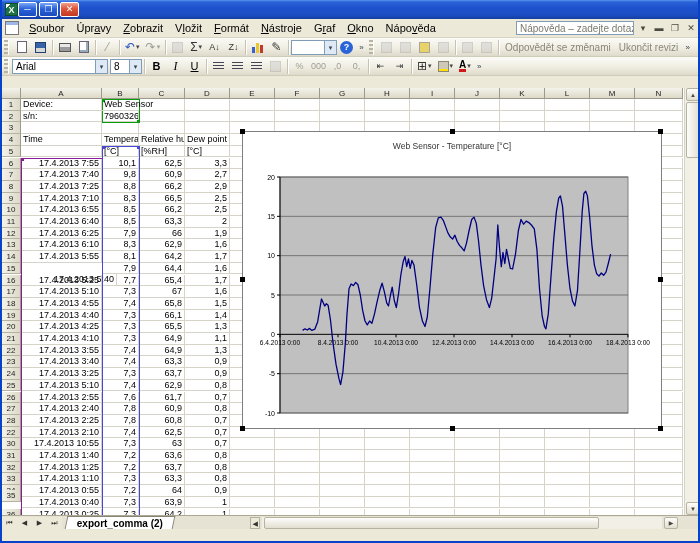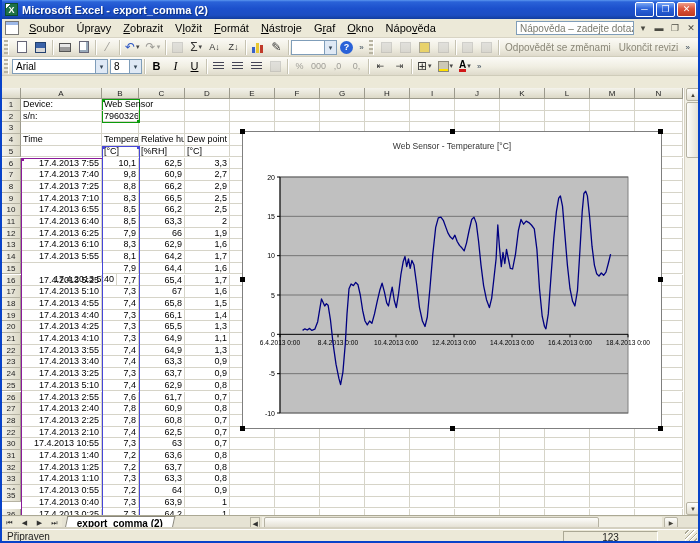--- a/index.html
+++ b/index.html
@@ -126,21 +126,20 @@
   #grip{position:absolute;right:1px;bottom:1px;width:12px;height:12px;
     background:repeating-linear-gradient(135deg,transparent 0 2px,#aba894 2px 3px,#fff 3px 4px);}
 </style>
 </head>
 <body>
 
 <div id="win">
 
   <div id="titlebar">
     <div class="xlicon">X</div>
-    <div class="apptitle">Microsoft Excel - export_comma (2)</div>
     <div class="winbtn">─</div>
     <div class="winbtn">❐</div>
     <div class="winbtn close">✕</div>
   </div>
 
   <div id="menubar">
     <div class="bookicon"></div>
     <span id="menuitems"><span class="menuitem"><u>S</u>oubor</span><span class="menuitem">Úpr<u>a</u>vy</span><span class="menuitem"><u>Z</u>obrazit</span><span class="menuitem">V<u>l</u>ožit</span><span class="menuitem"><u>F</u>ormát</span><span class="menuitem"><u>N</u>ástroje</span><span class="menuitem">G<u>r</u>af</span><span class="menuitem"><u>O</u>kno</span><span class="menuitem">Nápo<u>v</u>ěda</span></span>
     <div id="qbox">
       <div id="qinput">Nápověda – zadejte dotaz</div>
@@ -944,19 +943,14 @@
     <div class="tnav">▶</div>
     <div class="tnav">⏭</div>
     <div id="sheettab"><span>export_comma (2)</span></div>
     <div id="hsplit">◀</div>
     <div id="htrack">
       <div id="hthumb"></div>
     </div>
     <div class="hbtn">▶</div>
   </div>
 
-  <div id="status">
-    <div id="stleft">Připraven</div>
-    <div id="stpanel">123</div>
-    <div id="grip"></div>
-  </div>
 
 </div>
 
 </body></html>

